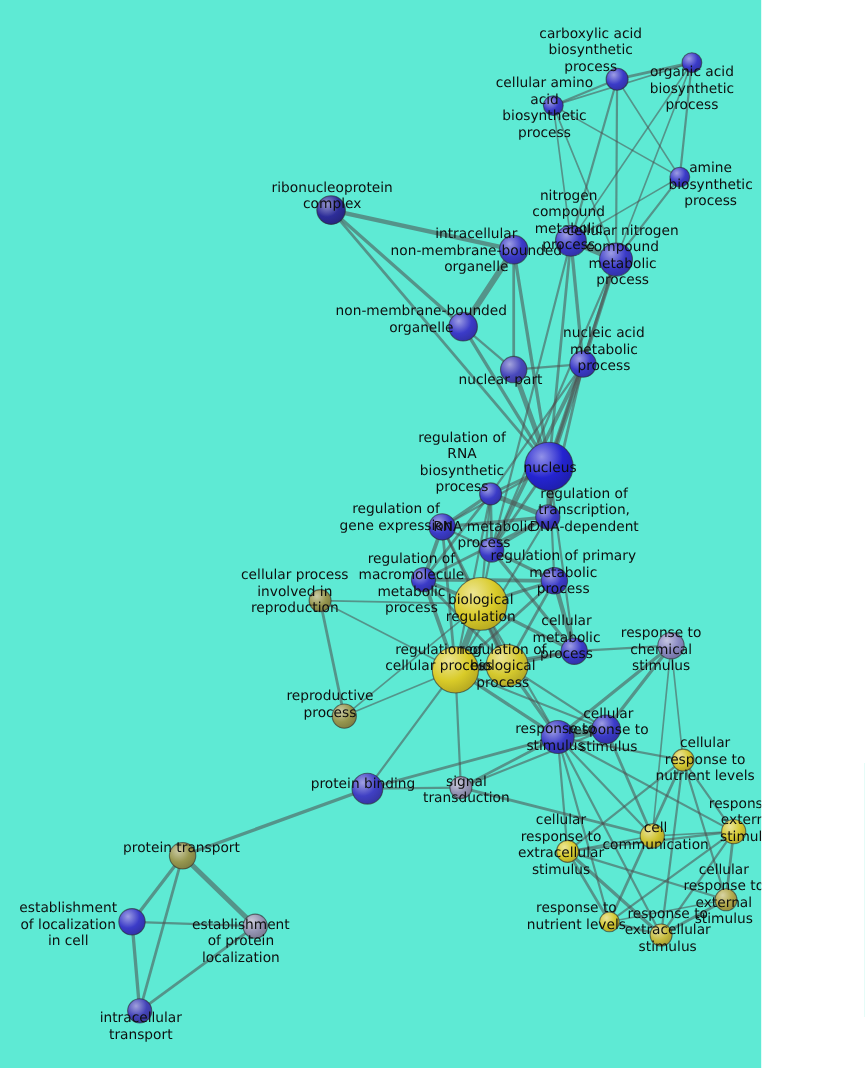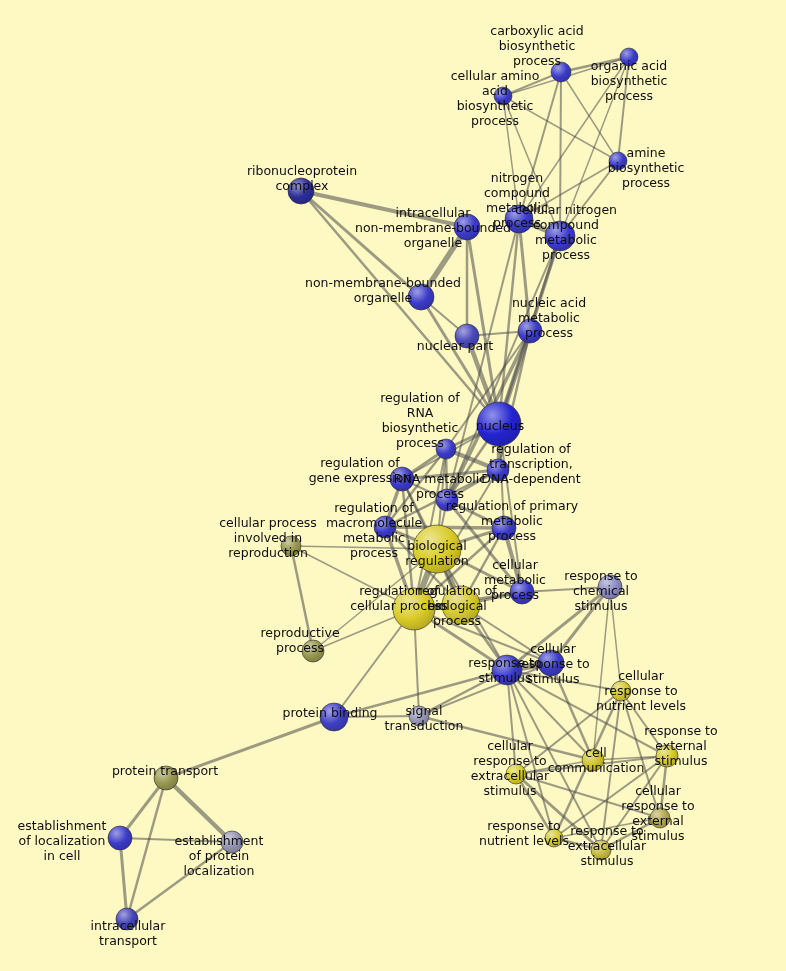--- a/index.html
+++ b/index.html
@@ -1,18 +1,18 @@
 <!DOCTYPE html>
 <html><head>
 <meta charset="utf-8">
 <style>
   html, body { margin: 0; padding: 0; background: #ffffff; }
   .canvas-wrap {
-    width: 786px; height: 971px; position: relative;
-    background: #fef9c3; overflow: hidden;
+    width: 692px; height: 971px; position: relative;
+    background: #5eead4; overflow: hidden;
     font-family: "DejaVu Sans", "Liberation Sans", sans-serif;
   }
   svg { display: block; }
   text {
     font-family: "DejaVu Sans", "Liberation Sans", sans-serif;
     font-size: 12.5px;
     fill: #0e0e0e;
   }
   circle.node { cursor: pointer; }
 </style>

